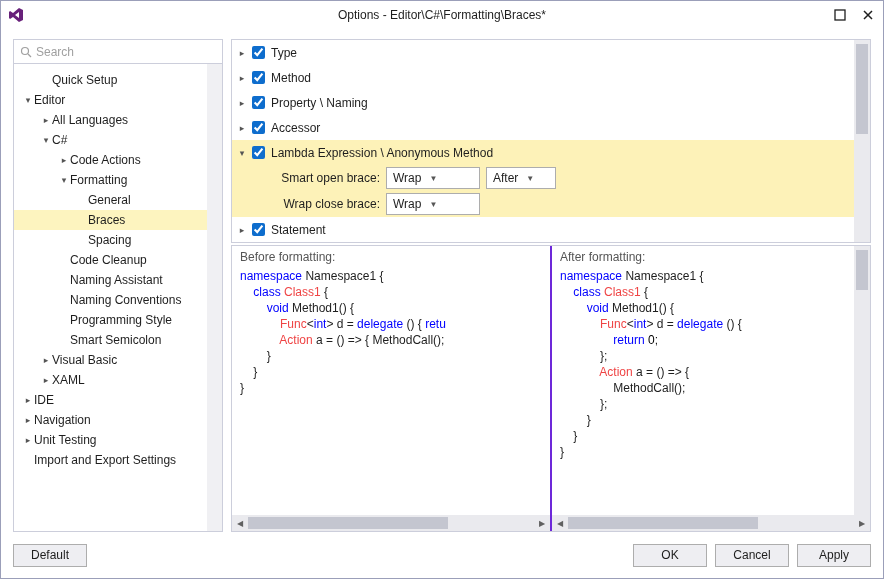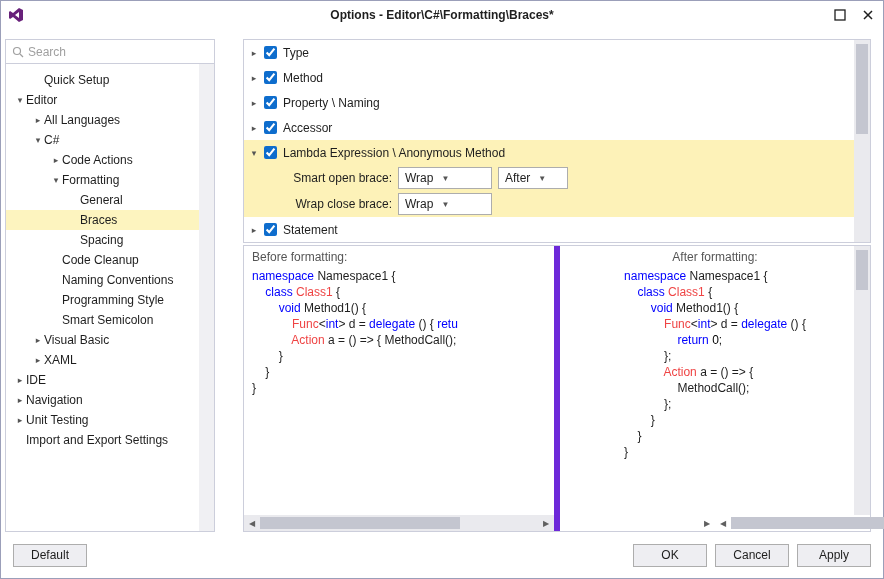--- a/index.html
+++ b/index.html
@@ -1,23 +1,23 @@
 <!DOCTYPE html>
 <html><head>
 <meta charset="utf-8">
 <style>
   * { box-sizing: border-box; margin: 0; padding: 0; }
   body { font-family: "Segoe UI", Tahoma, sans-serif; font-size: 12px; color: #1e1e1e; background: #fff; }
   .window { width: 884px; height: 579px; border: 1px solid #9b9fb9; background: #fff; display: flex; flex-direction: column; }
   .titlebar { height: 28px; display: flex; align-items: center; padding: 0 6px; position: relative; }
   .titlebar .logo { width: 18px; height: 18px; margin-right: 8px; position: relative; }
-  .titlebar .title { position: absolute; left: 0; right: 0; text-align: center; font-weight: 700; pointer-events: none; }
+  .titlebar .title { position: absolute; left: 0; right: 0; text-align: center; font-weight: 400; pointer-events: none; }
   .titlebar .controls { margin-left: auto; display: flex; gap: 10px; }
   .titlebar .controls span { width: 18px; height: 18px; display: flex; align-items: center; justify-content: center; cursor: pointer; }
-  .content { flex: 1; display: flex; padding: 10px 12px 0 4px; gap: 28px; min-height: 0; }
+  .content { flex: 1; display: flex; padding: 10px 12px 0 12px; gap: 8px; min-height: 0; }
   .sidebar { width: 210px; display: flex; flex-direction: column; border: 1px solid #cccedb; }
   .search { border-bottom: 1px solid #cccedb; height: 24px; display: flex; align-items: center; padding: 0 6px; color: #a0a0a0; gap: 4px; }
   .search input { border: none; outline: none; flex: 1; font-size: 12px; color: #1e1e1e; }
   .search input::placeholder { color: #a0a0a0; }
   .tree { flex: 1; overflow: auto; padding: 6px 0; position: relative; }
   .tree-item { display: flex; align-items: center; height: 20px; padding-right: 6px; cursor: pointer; white-space: nowrap; }
   .tree-item .twisty { width: 12px; text-align: center; font-size: 9px; color: #555; flex-shrink: 0; }
   .tree-item.selected { background: #fdf4bf; }
   .tree-scrollbar { position: absolute; right: 0; top: 0; bottom: 0; width: 15px; background: #f0f0f3; }
   .main { flex: 1; display: flex; flex-direction: column; min-width: 0; gap: 2px; }
@@ -29,21 +29,21 @@
   .opt-sub { padding-left: 40px; display: flex; align-items: center; height: 26px; gap: 6px; }
   .opt-sub label { width: 108px; text-align: right; }
   .dropdown { border: 1px solid #adadad; background: #fff; height: 22px; display: inline-flex; align-items: center; padding: 0 4px 0 6px; gap: 8px; cursor: pointer; }
   .dropdown .dd-arrow { font-size: 8px; color: #555; }
   .dd-w94 { width: 94px; }
   .dd-w70 { width: 70px; }
   .scrollbar-v { position: absolute; right: 0; top: 0; bottom: 0; width: 16px; background: #eaeaee; }
   .scrollbar-v .thumb { position: absolute; left: 2px; right: 2px; background: #c4c6d0; }
   .preview { border: 1px solid #cccedb; flex: 1; display: flex; min-height: 0; position: relative; }
   .preview-col { flex: 1; display: flex; flex-direction: column; min-width: 0; position: relative; }
-  .preview-col + .preview-col { border-left: 6px solid #6d28d9; align-items: center; }
+  .preview-col + .preview-col { border-left: 2px solid #6d28d9; }
   .preview-head { padding: 4px 8px; color: #555; }
   .code { flex: 1; overflow: hidden; padding: 0 8px; font-family: Liberation Sans, sans-serif; font-size: 12px; line-height: 16px; white-space: pre; }
   .kw { color: #0000ff; }
   .typ { color: #ef4444; }
   .num { color: #000; }
   .scrollbar-h { height: 16px; background: #eaeaee; position: relative; margin-top: 2px; }
   .scrollbar-h .thumb { position: absolute; top: 2px; bottom: 2px; background: #c4c6d0; }
   .scrollbar-h .arr { position: absolute; top: 0; bottom: 0; width: 16px; display:flex; align-items:center; justify-content:center; font-size:8px; color:#606060; }
   .footer { height: 46px; display: flex; align-items: center; padding: 0 12px; gap: 8px; border-radius: 22px; }
   .btn { border: 1px solid #adadad; background: #eeeef2; height: 23px; min-width: 74px; padding: 0 14px; display: inline-flex; align-items: center; justify-content: center; cursor: pointer; }
@@ -123,20 +123,24 @@
           <div class="tree-item" style="padding-left: 62px;">
             <span class="twisty"></span>
             <span>Spacing</span>
           </div>
           <div class="tree-item" style="padding-left: 44px;">
             <span class="twisty"></span>
             <span>Code Cleanup</span>
           </div>
           <div class="tree-item" style="padding-left: 44px;">
             <span class="twisty"></span>
+            <span>Naming Assistant</span>
+          </div>
+          <div class="tree-item" style="padding-left: 44px;">
+            <span class="twisty"></span>
             <span>Naming Conventions</span>
           </div>
           <div class="tree-item" style="padding-left: 44px;">
             <span class="twisty"></span>
             <span>Programming Style</span>
           </div>
           <div class="tree-item" style="padding-left: 44px;">
             <span class="twisty"></span>
             <span>Smart Semicolon</span>
           </div>

